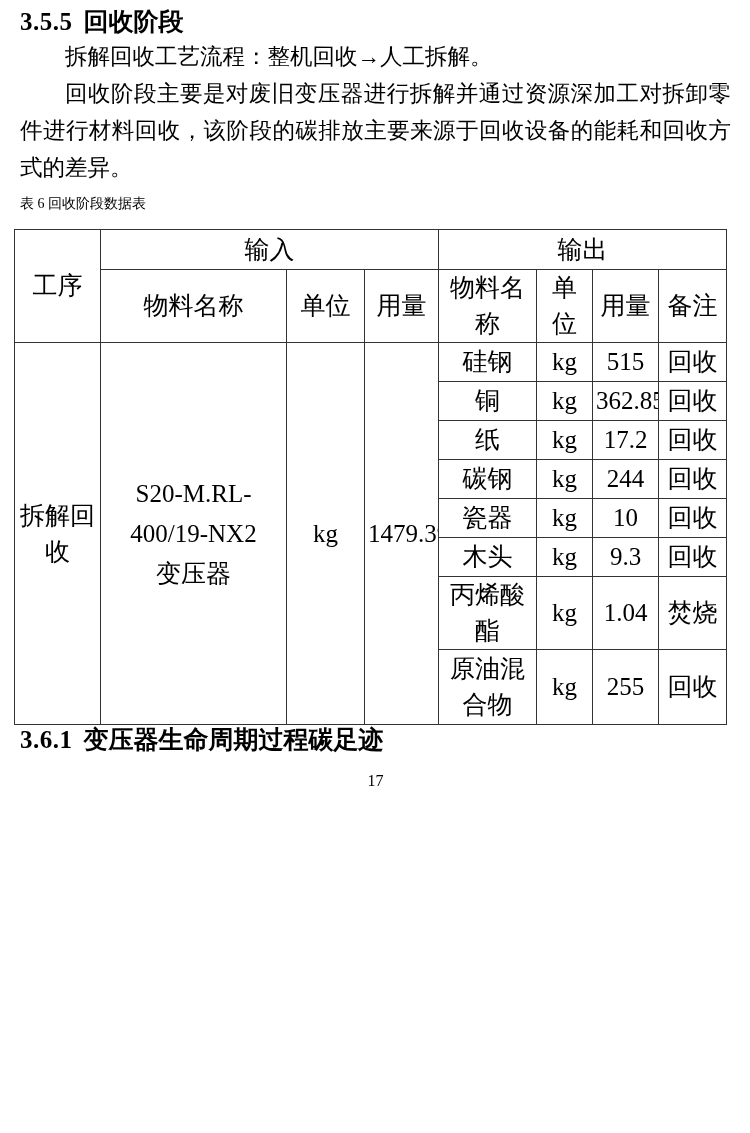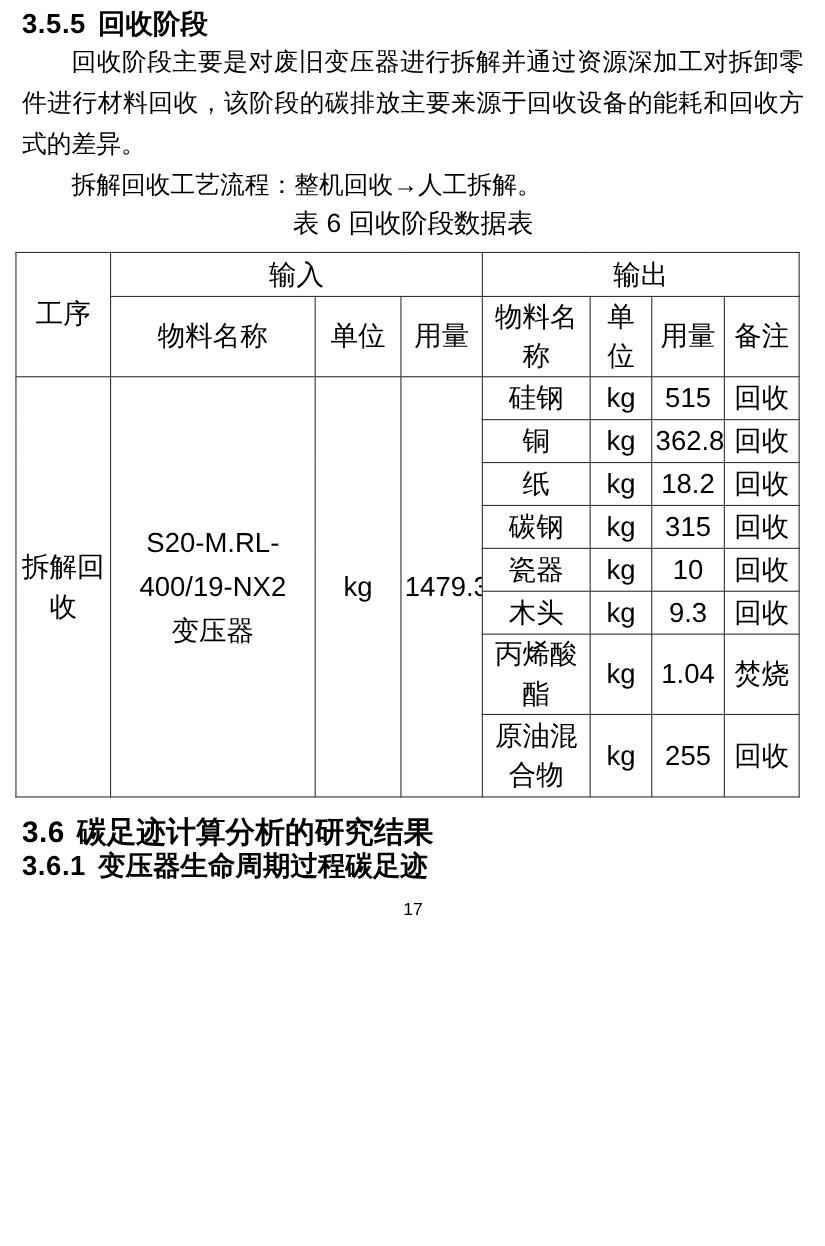--- a/index.html
+++ b/index.html
@@ -7,21 +7,21 @@
     padding: 0;
     background: #ffffff;
   }
   .page {
     position: relative;
     width: 750px;
     height: 1133px;
     margin: 0 auto;
     background: #ffffff;
     color: #000000;
-    font-family: Liberation Sans, sans-serif;
+    font-family: Liberation Serif, serif;
     overflow: hidden;
   }
   .content {
     padding: 6px 19px 0 20px; 
   }
   
   .sec-heading {
     font-weight: bold;
     margin: 0;
     white-space: nowrap;
@@ -37,23 +37,23 @@
     line-height: 37px;
     text-align: justify;
     text-justify: inter-ideograph;
   }
   p.indent { text-indent: 2em; }
   .par-first { margin-top: 20px; }
   .par-last  { margin-top: 18px; }
   
   .tbl-caption {
     margin-top: 6px;
-    font-size: 24px;
+    font-size: 14px;
     line-height: 24px;
-    text-align: center;
+    text-align: left;
   }
   table.data-tbl {
     border-collapse: collapse;
     table-layout: fixed;
     width: 712px;
     margin: 13px 0 0 -6px; 
     font-size: 25px;
   }
   table.data-tbl th,
   table.data-tbl td {
@@ -80,23 +80,23 @@
   }
 </style>
 </head>
 <body>
 
 <div class="page">
   <div class="content">
 
     <h3 class="sec-heading h-355"><span class="h-num">3.5.5</span><span>回收阶段</span></h3>
 
+    <p class="body-par indent">拆解回收工艺流程：整机回收→人工拆解。</p>
+
     <p class="body-par indent par-first">回收阶段主要是对废旧变压器进行拆解并通过资源深加工对拆卸零件进行材料回收，该阶段的碳排放主要来源于回收设备的能耗和回收方式的差异。</p>
-
-    <p class="body-par indent">拆解回收工艺流程：整机回收→人工拆解。</p>
 
 
     <div class="tbl-caption">表 6 回收阶段数据表</div>
 
     <table class="data-tbl">
       <colgroup>
         <col style="width:86px">
         <col style="width:186px">
         <col style="width:78px">
         <col style="width:74px">
@@ -137,27 +137,27 @@
         </tr>
         <tr class="body-row">
           <td>铜</td>
           <td>kg</td>
           <td class="num">362.85</td>
           <td>回收</td>
         </tr>
         <tr class="body-row">
           <td>纸</td>
           <td>kg</td>
-          <td class="num">18.2</td>
+          <td class="num">17.2</td>
           <td>回收</td>
         </tr>
         <tr class="body-row">
           <td>碳钢</td>
           <td>kg</td>
-          <td class="num">315</td>
+          <td class="num">244</td>
           <td>回收</td>
         </tr>
         <tr class="body-row">
           <td>瓷器</td>
           <td>kg</td>
           <td class="num">10</td>
           <td>回收</td>
         </tr>
         <tr class="body-row">
           <td>木头</td>
@@ -173,21 +173,20 @@
         </tr>
         <tr class="body-row tall">
           <td>原油混合物</td>
           <td>kg</td>
           <td class="num">255</td>
           <td>回收</td>
         </tr>
       </tbody>
     </table>
 
-    <h2 class="sec-heading h-36"><span class="h-num">3.6</span><span>碳足迹计算分析的研究结果</span></h2>
 
     <h3 class="sec-heading h-361"><span class="h-num">3.6.1</span><span>变压器生命周期过程碳足迹</span></h3>
 
 
     <div class="page-footer">17</div>
 
   </div>
 </div>
 
 </body></html>

